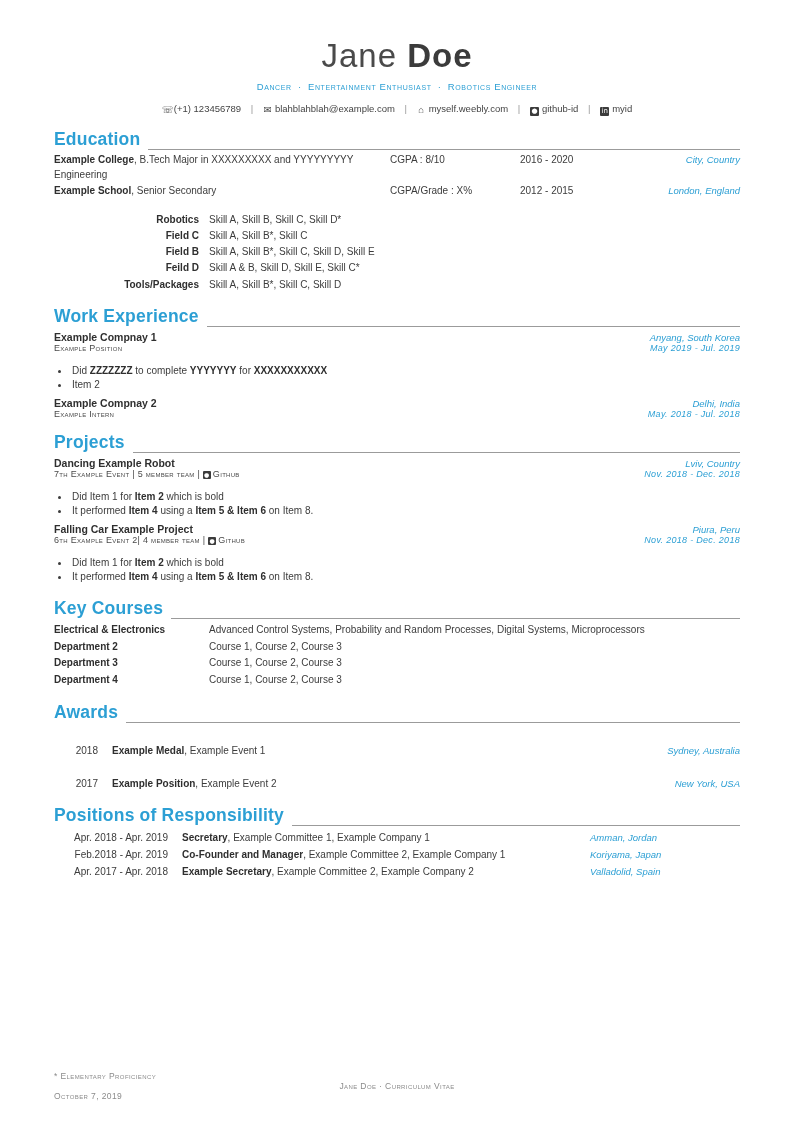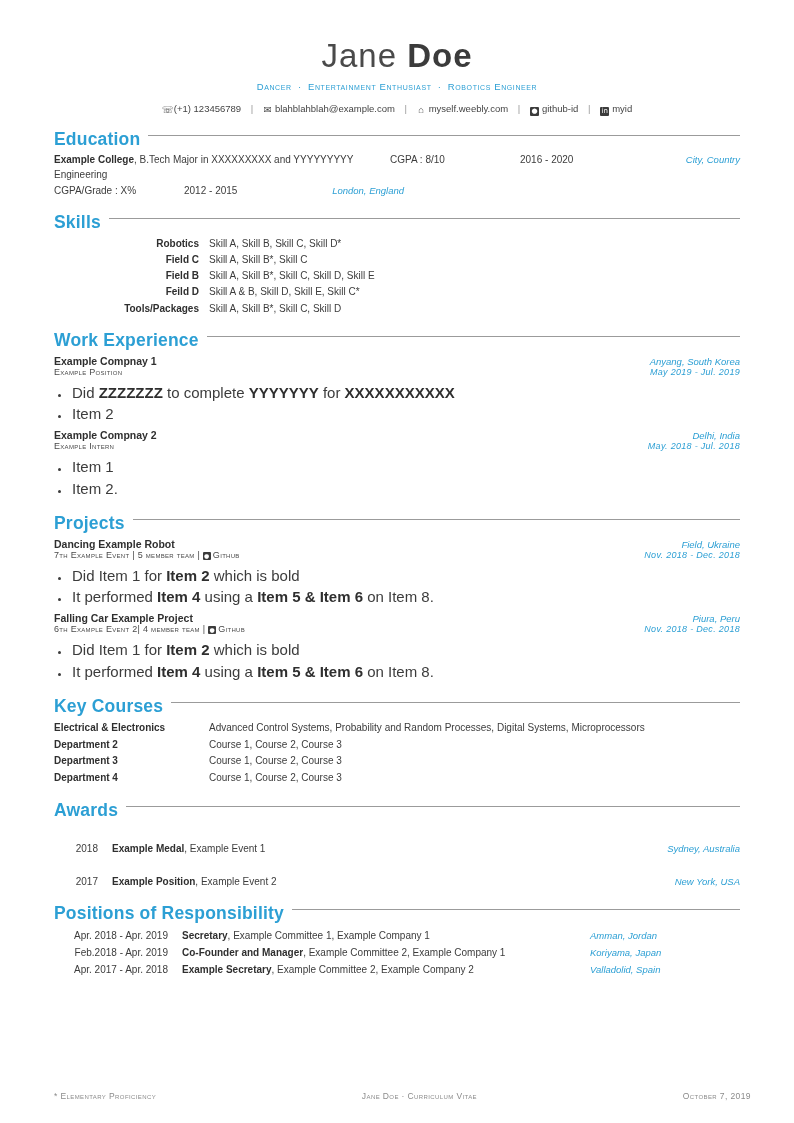--- a/index.html
+++ b/index.html
@@ -64,21 +64,21 @@
     vertical-align: -1px;
     margin-right: 3px;
     border-radius: 1px;
     font-family: "DejaVu Sans", sans-serif;
   }
 
   
   .section { margin-top: 13px; }
   .sec-head {
     display: flex;
-    align-items: flex-start;
+    align-items: flex-end;
     gap: 8px;
     margin-bottom: 3px;
   }
   .sec-head h2 {
     margin: 0;
     font-size: 17.5px;
     color: #2c9fd4;
     font-weight: 700;
     letter-spacing: 0.2px;
     white-space: nowrap;
@@ -143,23 +143,23 @@
     justify-content: space-between;
     align-items: baseline;
     font-size: 9px;
     font-variant: small-caps;
     letter-spacing: 0.3px;
     color: #4a4a4a;
     margin-top: 0px;
   }
   .entry-date { color: #2c9fd4; font-style: italic; font-variant: normal; font-size: 9px; }
   ul.bullets {
-    margin: 5px 0 0 0;
+    margin: 11px 0 0 0;
     padding-left: 16px;
-    font-size: 15px;
+    font-size: 10px;
     line-height: 1.45;
   }
   ul.bullets li { margin: 0; padding-left: 2px; }
   ul.bullets li::marker { font-size: 9px; }
 
   .gh-badge {
     display: inline-block;
     width: 8px; height: 8px;
     background: #3c3c3c;
     color: #fff;
@@ -204,28 +204,29 @@
     line-height: 1.7;
     align-items: baseline;
   }
   .por-date { width: 128px; flex: 0 0 128px; text-align: right; padding-right: 14px; }
   .por-body { flex: 1; }
   .por-loc { color: #2c9fd4; font-style: italic; font-size: 9.5px; text-align: left; width: 150px; flex: 0 0 150px; }
 
   
   .footer {
     position: absolute;
-    left: 54px; right: 43px;
+    left: 54px; right: 54px;
     bottom: 22px;
     display: flex;
     justify-content: center;
     font-size: 8.5px;
     font-variant: small-caps;
     letter-spacing: 0.4px;
     color: #8b8b8b;
+    flex-direction: column;
   }
   .footer .mid { text-align: center; flex: 1; }
 </style>
 </head>
 <body>
 
 <div class="page">
 
   <div class="name">
     <span>Jane</span>
@@ -271,31 +272,30 @@
     <div class="row edu-row">
       <div class="left">
         <b>Example College</b><span>, B.Tech Major in XXXXXXXXX and YYYYYYYYY Engineering</span>
       </div>
       <div class="mid">CGPA : 8/10</div>
       <div class="date">2016 - 2020</div>
       <div class="right">City, Country</div>
     </div>
 
     <div class="row edu-row">
+      <div class="left">
+        <b>Example School</b><span>, Senior Secondary</span>
+      </div>
       <div class="mid">CGPA/Grade : X%</div>
       <div class="date">2012 - 2015</div>
       <div class="right">London, England</div>
     </div>
   </div>
 
   <div class="section">
-    <div class="sec-head">
-      <h2>Skills</h2>
-      <div class="rule"></div>
-    </div>
     <div class="skill-row">
       <div class="skill-label">Robotics</div>
       <div class="skill-val">Skill A, Skill B, Skill C, Skill D*</div>
     </div>
     <div class="skill-row">
       <div class="skill-label">Field C</div>
       <div class="skill-val">Skill A, Skill B*, Skill C</div>
     </div>
     <div class="skill-row">
       <div class="skill-label">Field B</div>
@@ -334,37 +334,33 @@
 
     <div class="entry">
       <div class="entry-top">
         <span class="entry-title">Example Compnay 2</span>
         <span class="entry-loc">Delhi, India</span>
       </div>
       <div class="entry-sub">
         <span>Example Intern</span>
         <span class="entry-date">May. 2018 - Jul. 2018</span>
       </div>
-      <ul class="bullets">
-        <li>Item 1</li>
-        <li>Item 2.</li>
-      </ul>
     </div>
   </div>
 
   <div class="section">
     <div class="sec-head">
       <h2>Projects</h2>
       <div class="rule"></div>
     </div>
 
     <div class="entry">
       <div class="entry-top">
         <span class="entry-title">Dancing Example Robot</span>
-        <span class="entry-loc">Field, Ukraine</span>
+        <span class="entry-loc">Lviv, Country</span>
       </div>
       <div class="entry-sub">
         <span>
           <span>7th Example Event | 5 member team |</span>
           <span class="gh-badge">●</span><span>Github</span>
         </span>
         <span class="entry-date">Nov. 2018 - Dec. 2018</span>
       </div>
       <ul class="bullets">
         <li>Did Item 1 for <b>Item 2</b> which is bold</li>

